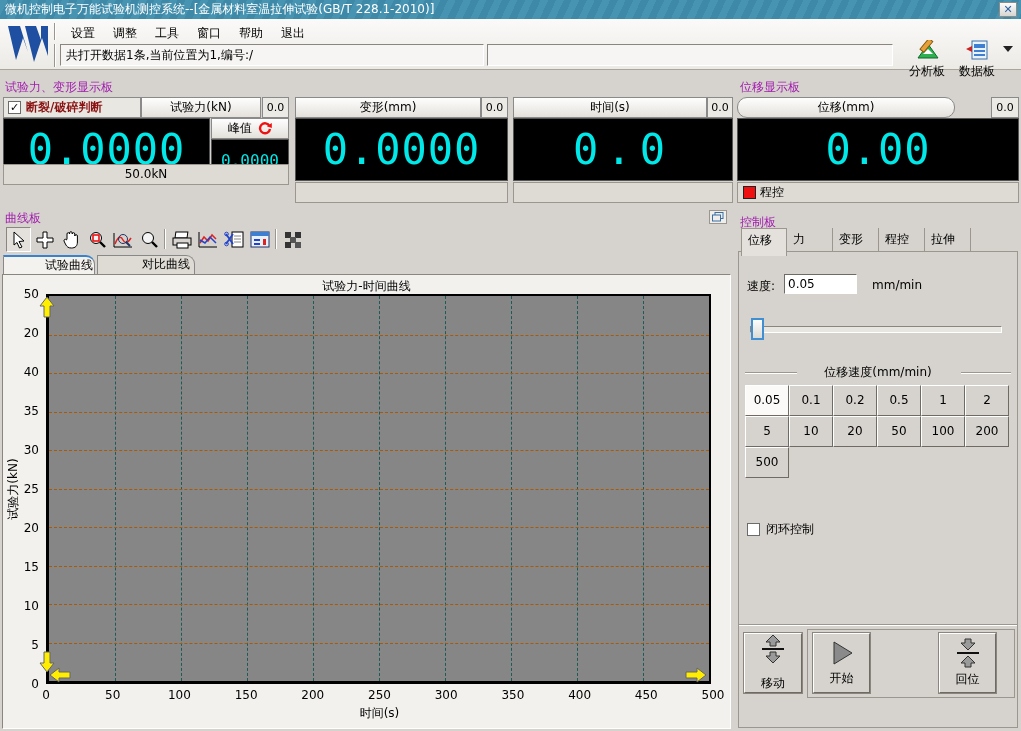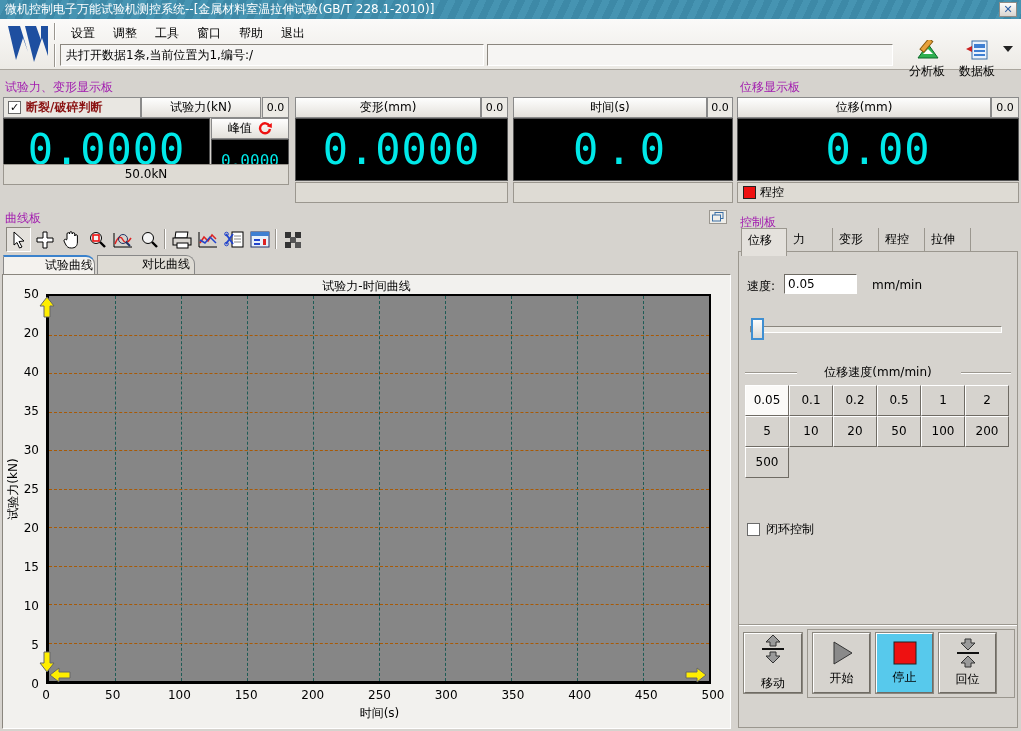--- a/index.html
+++ b/index.html
@@ -152,21 +152,21 @@
 <div class="abs hdr-btn" style="left:295px; top:97px; width:186px;">变形(mm)</div>
 <div class="abs val-box" style="left:481px; top:97px; width:27px;">0.0</div>
 <div class="abs lcd lcd-big" style="left:295px; top:118px; width:213px; height:63px;">0.0000</div>
 <div class="abs panel-foot" style="left:295px; top:182px; width:213px;"></div>
 
 <div class="abs hdr-btn" style="left:513px; top:97px; width:194px;">时间(s)</div>
 <div class="abs val-box" style="left:707px; top:97px; width:26px;">0.0</div>
 <div class="abs lcd lcd-big" style="left:513px; top:118px; width:220px; height:63px; letter-spacing:8px;">0.0</div>
 <div class="abs panel-foot" style="left:513px; top:182px; width:220px;"></div>
 
-<div class="abs hdr-btn" style="left:737px; top:97px; width:254px;">位移(mm)</div>
+<div class="abs hdr-btn" style="left:737px; top:97px; width:218px;border-radius:10px;">位移(mm)</div>
 <div class="abs val-box" style="left:991px; top:97px; width:28px;">0.0</div>
 <div class="abs lcd lcd-big" style="left:737px; top:118px; width:282px; height:63px;">0.00</div>
 <div class="abs panel-foot" style="left:737px; top:182px; width:282px; text-align:left; display:flex; align-items:center; padding-left:5px;">
   <span style="display:inline-block; width:13px; height:13px; background:#ee1111; border:1px solid #222; margin-right:4px;"></span>
   <span>程控</span>
 </div>
 
 <div id="curve-strip" class="abs grp-label" style="padding-left:5px;">
   <span>曲线板</span>
 </div>
@@ -364,26 +364,20 @@
   </div>
 
   <div style="position:absolute; left:70px; top:417px; width:208px; height:69px; border:1px solid #9b978f;"></div>
 
   <div class="big-btn" style="left:76px; top:421px;">
     <svg width="28" height="28" viewBox="0 0 28 28">
       <path d="M6 3 L24 14 L6 25 Z" fill="#8a8a8a" stroke="#333"></path>
     </svg>
     <span>开始</span>
   </div>
-  <div class="big-btn stop" style="left:139px; top:421px;">
-    <svg width="26" height="26" viewBox="0 0 26 26">
-      <rect x="2" y="2" width="22" height="22" fill="#ee1111" stroke="#222"></rect>
-    </svg>
-    <span>停止</span>
-  </div>
   <div class="big-btn" style="left:202px; top:421px;">
     <svg width="28" height="30" viewBox="0 0 28 30">
       <path d="M14 12 L7 5 L11 5 L11 1 L17 1 L17 5 L21 5 Z" fill="#9a9a9a" stroke="#333"></path>
       <rect x="3" y="14" width="22" height="2" fill="#111"></rect>
       <path d="M14 18 L21 25 L17 25 L17 29 L11 29 L11 25 L7 25 Z" fill="#9a9a9a" stroke="#333"></path>
     </svg>
     <span>回位</span>
   </div>
 <div class="ctab active" style="left: 4px; width: 46px;">位移</div>
     <div class="ctab" style="left: 50px; width: 46px;">力</div>

